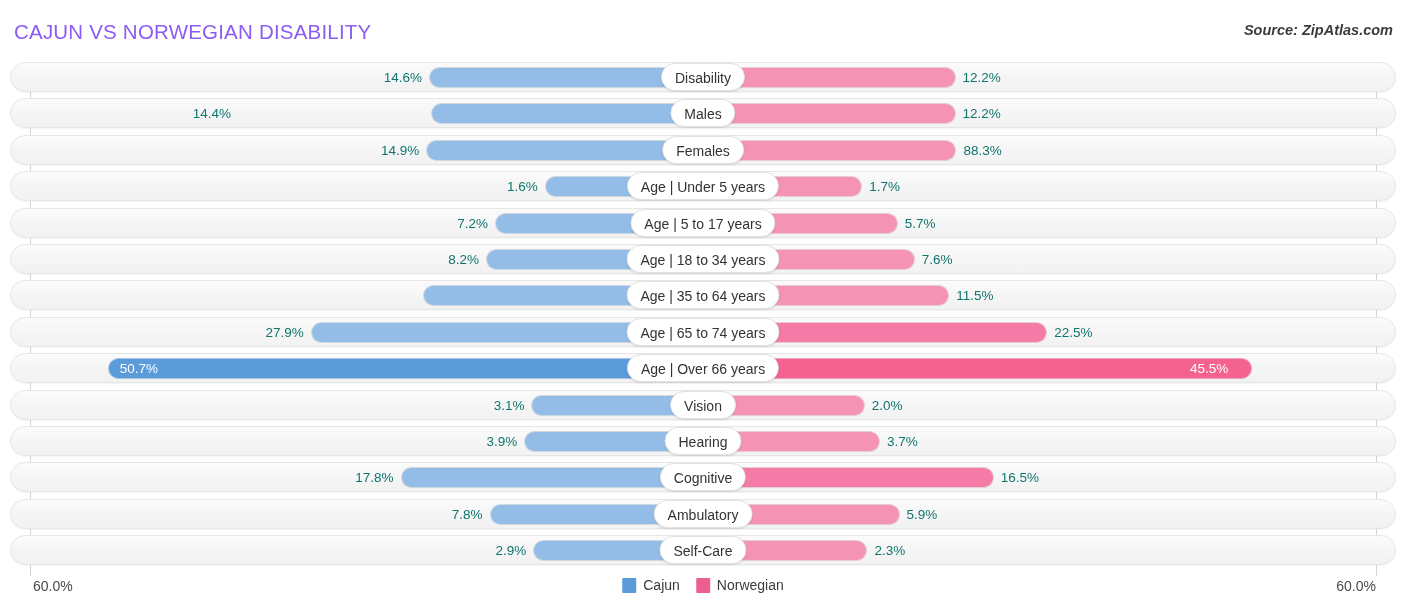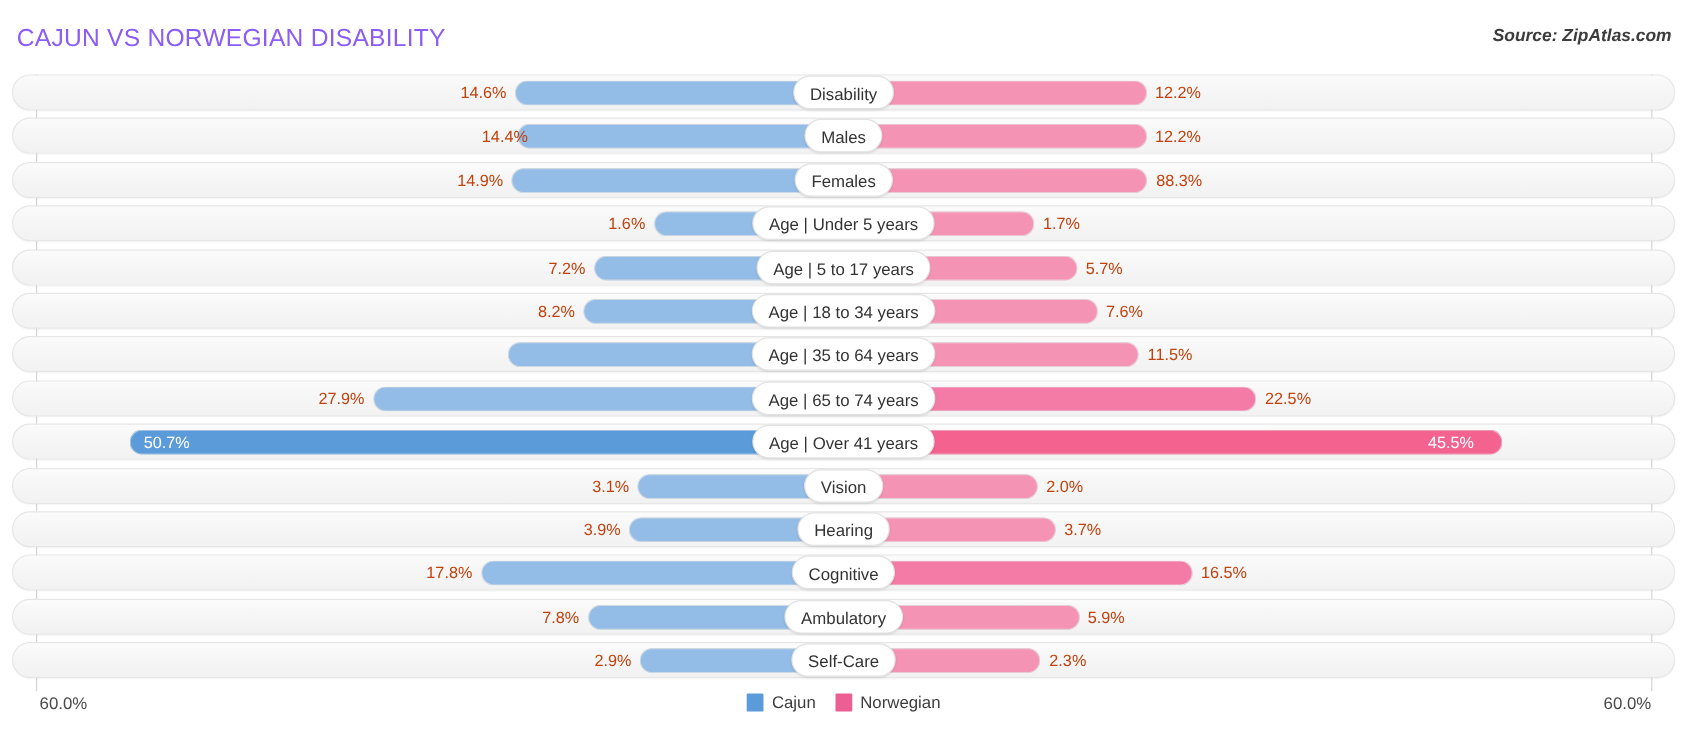--- a/index.html
+++ b/index.html
@@ -117,21 +117,21 @@
   }
   .row.emph .bar.left  { background: #5b9bd9; border-color: #a9c4e0; }
   .row.emph .bar.right { background: #f4628f; border-color: #e8a4bb; }
   .row.mid .bar.right  { background: #f47ba5; }
 
   
   .val {
     position: absolute;
     top: 6px;
     font-size: 13.5px;
-    color: #c2410c;
+    color: #0f766e;
     line-height: 19px;
     white-space: nowrap;
   }
   .val.inside {
     color: #ffffff;
   }
 
   
   .pill {
     position: absolute;
@@ -214,21 +214,21 @@
           <div class="bar left" style="left: 429.06px; width: 273.94px;"></div>
           <div class="bar right" style="left: 703px; width: 252.58px;"></div>
           <div class="val" style="left: 0px; width: 422.06px; text-align: right;">14.6%</div>
           <div class="val" style="left: 962.58px;">12.2%</div>
           <div class="pill" style="left: 703px;">Disability</div>
         </div>
         <div class="row">
           <div class="row-track"></div>
           <div class="bar left" style="left: 430.84px; width: 272.16px;"></div>
           <div class="bar right" style="left: 703px; width: 252.58px;"></div>
-          <div class="val" style="left: 16px; width: 423.84px; text-align: right;">14.4%</div>
+          <div class="val" style="left: 0px; width: 423.84px; text-align: center;">14.4%</div>
           <div class="val" style="left: 962.58px;">12.2%</div>
           <div class="pill" style="left: 703px;">Males</div>
         </div>
         <div class="row">
           <div class="row-track"></div>
           <div class="bar left" style="left: 426.39px; width: 276.61px;"></div>
           <div class="bar right" style="left: 703px; width: 253.47px;"></div>
           <div class="val" style="left: 0px; width: 419.39px; text-align: right;">14.9%</div>
           <div class="val" style="left: 963.47px;">88.3%</div>
           <div class="pill" style="left: 703px;">Females</div>
@@ -271,21 +271,21 @@
           <div class="val" style="left: 0px; width: 303.69px; text-align: right;">27.9%</div>
           <div class="val" style="left: 1054.25px;">22.5%</div>
           <div class="pill" style="left: 703px;">Age | 65 to 74 years</div>
         </div>
         <div class="row emph">
           <div class="row-track"></div>
           <div class="bar left" style="left: 107.77px; width: 595.23px;"></div>
           <div class="bar right" style="left: 703px; width: 548.95px;"></div>
           <div class="val inside" style="left: 119.77px;">50.7%</div>
           <div class="val inside" style="left: 1189.95px;">45.5%</div>
-          <div class="pill" style="left: 703px;">Age | Over 41 years</div>
+          <div class="pill" style="left: 703px;">Age | Over 66 years</div>
         </div>
         <div class="row">
           <div class="row-track"></div>
           <div class="bar left" style="left: 531.41px; width: 171.59px;"></div>
           <div class="bar right" style="left: 703px; width: 161.8px;"></div>
           <div class="val" style="left: 0px; width: 524.41px; text-align: right;">3.1%</div>
           <div class="val" style="left: 871.8px;">2.0%</div>
           <div class="pill" style="left: 703px;">Vision</div>
         </div>
         <div class="row">

